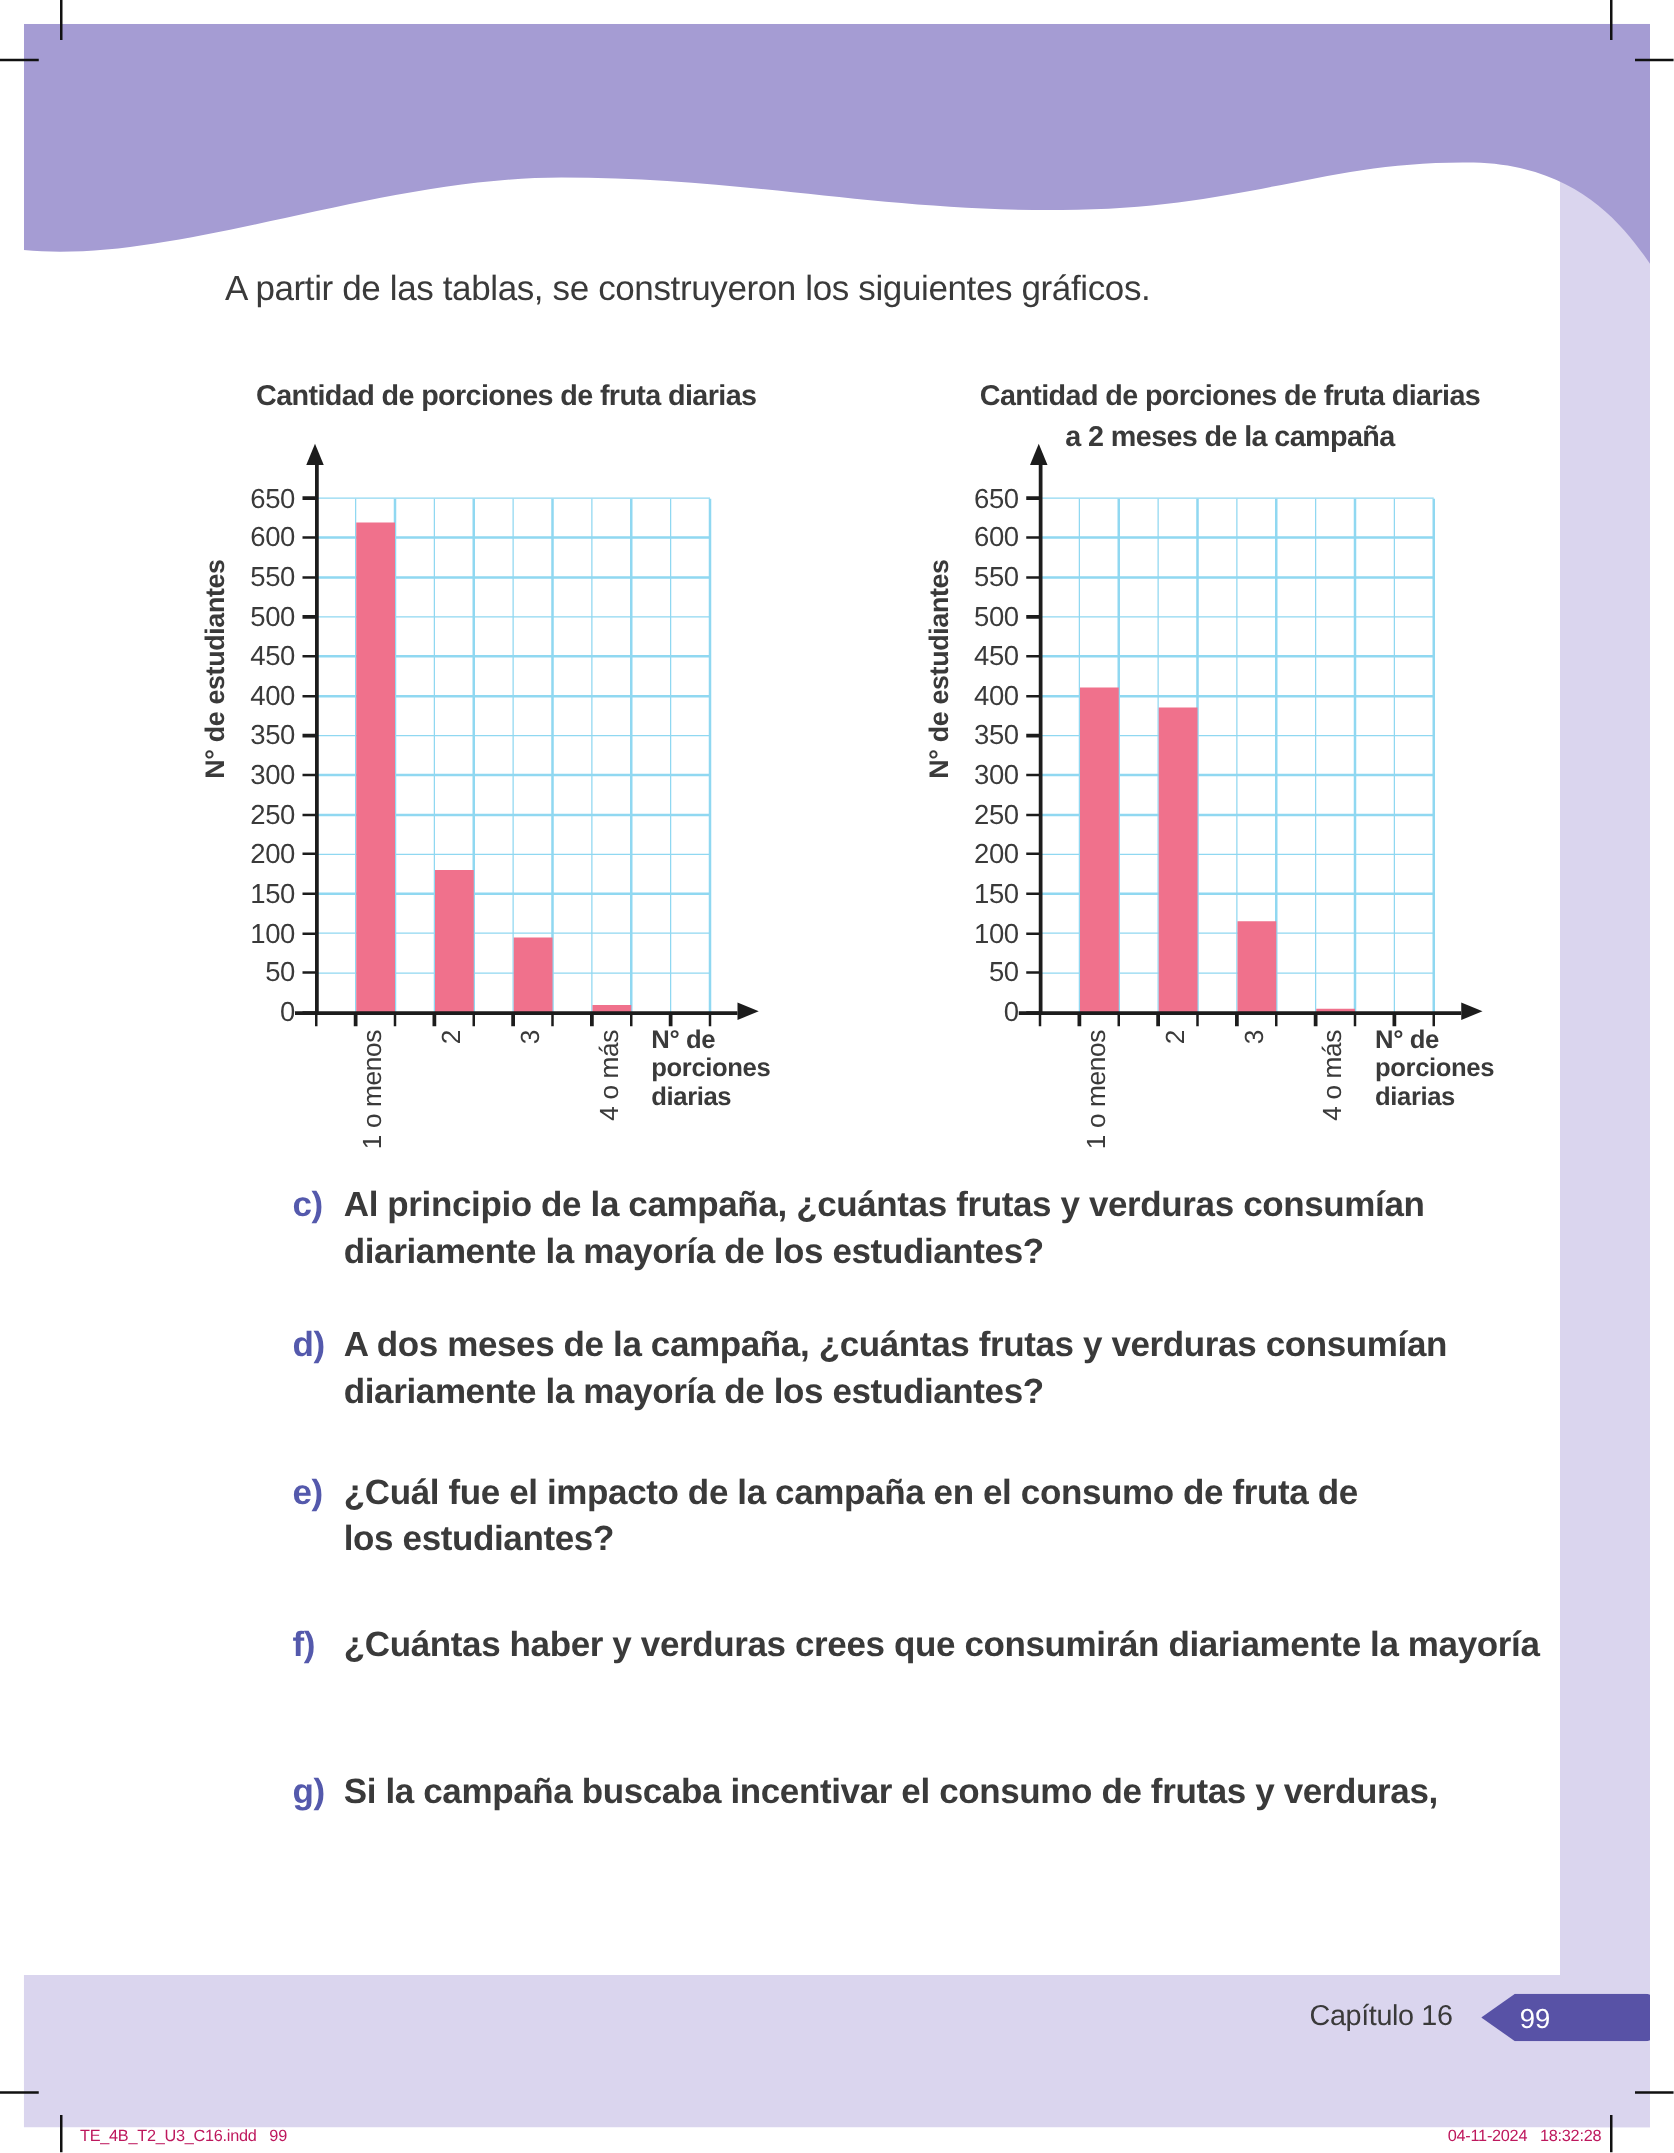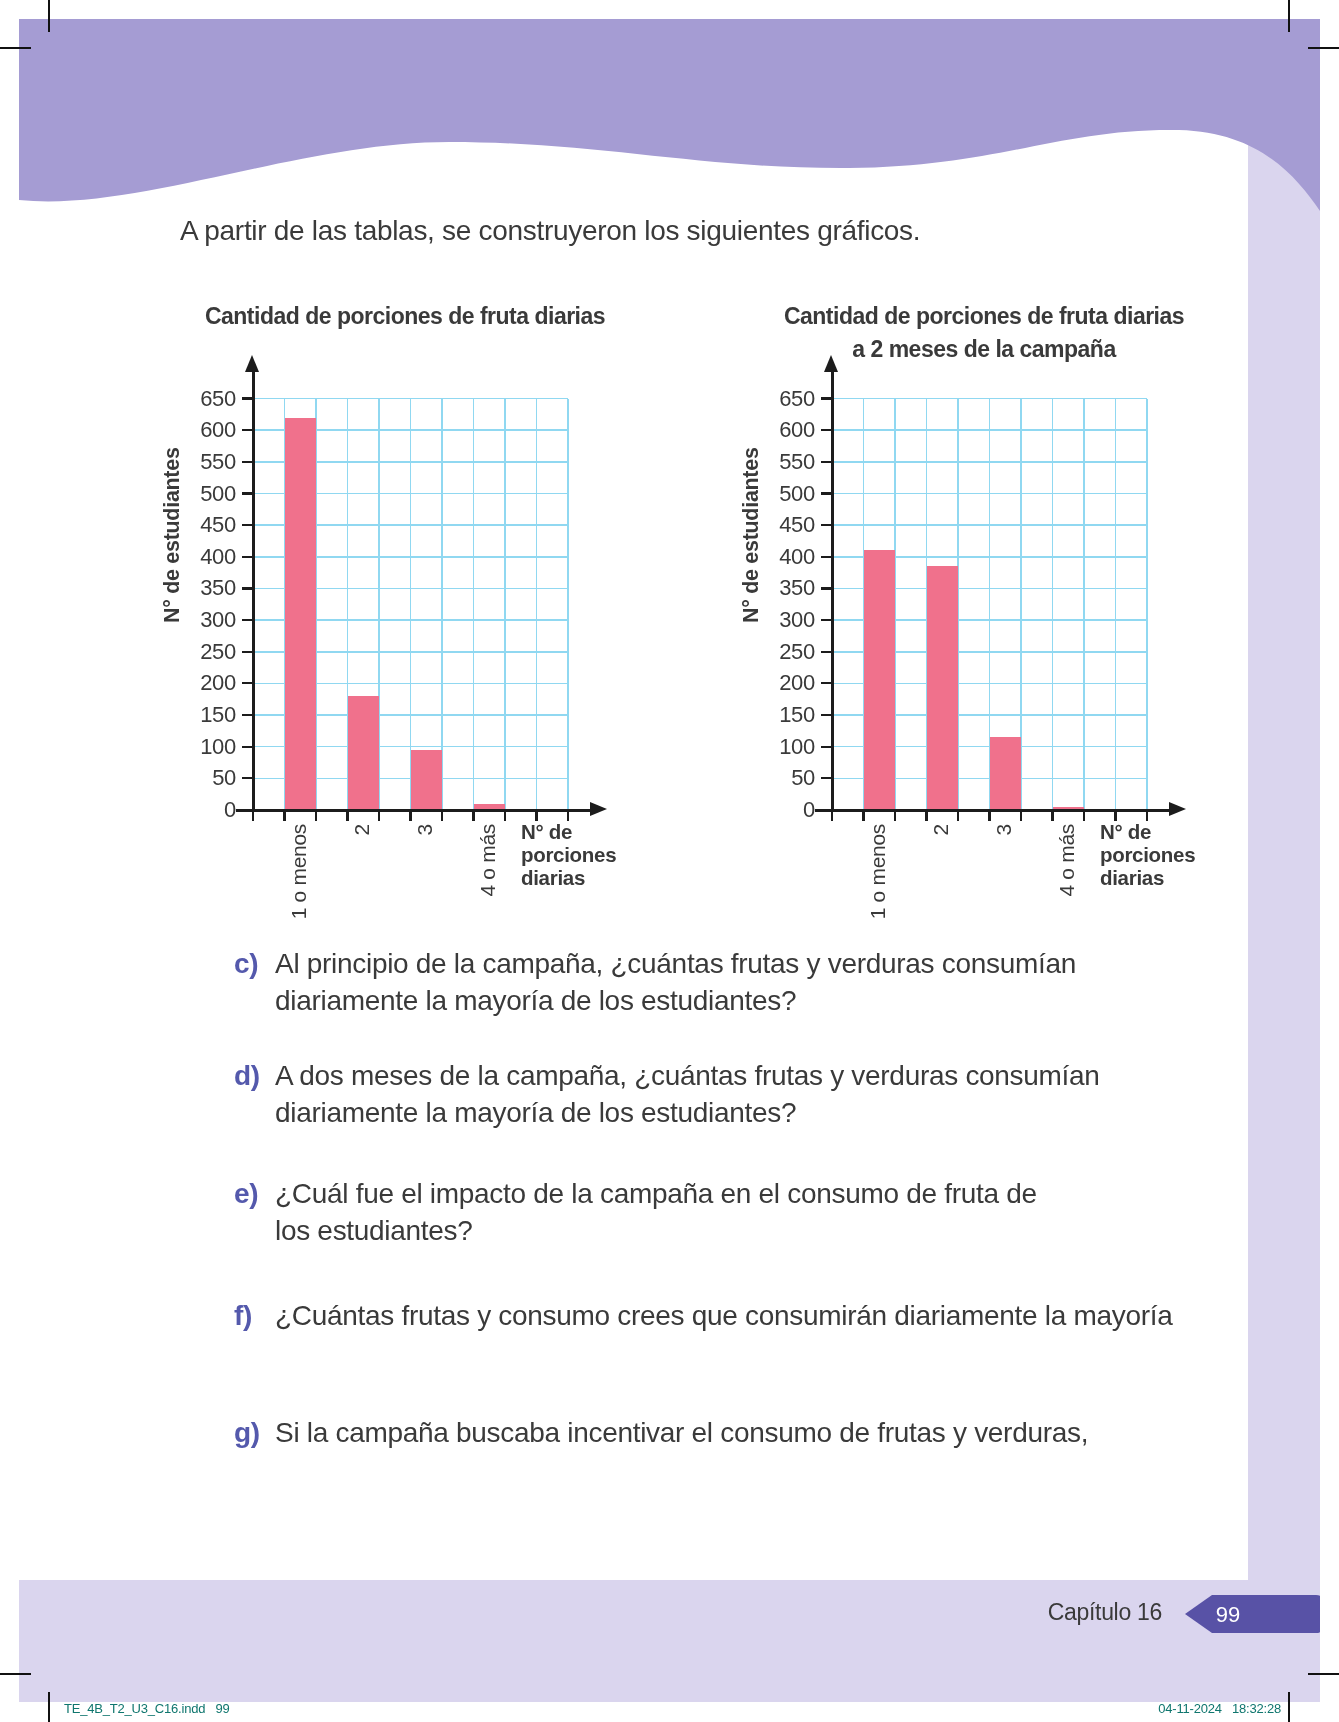--- a/index.html
+++ b/index.html
@@ -33,27 +33,27 @@
           font-weight:bold;font-size:21.5px;letter-spacing:-0.3px;}
   .xtitle{position:absolute;left:371px;top:520px;font-weight:bold;font-size:20.5px;
           line-height:23px;letter-spacing:-0.3px;}
   .arrow-up{position:absolute;width:0;height:0;border-left:7.5px solid transparent;
             border-right:7.5px solid transparent;border-bottom:17px solid #1c1c1c;}
   .arrow-right{position:absolute;width:0;height:0;border-top:7.5px solid transparent;
                border-bottom:7.5px solid transparent;border-left:17px solid #1c1c1c;}
   
   .q{position:absolute;left:215px;font-size:28px;line-height:37px;letter-spacing:-0.3px;}
   .q-letter{position:absolute;left:0;top:0;font-weight:bold;color:var(--accent);}
-  .q-text{margin-left:41px;white-space:nowrap;}
+  .q-text{margin-left:41px;white-space:nowrap;font-weight:bold;}
   
   .chapter{position:absolute;left:943px;top:1580px;width:200px;text-align:right;font-size:23px;letter-spacing:-0.3px;}
   .badge{position:absolute;left:1166px;top:1576px;}
   
   .cm{position:absolute;background:#111;}
-  .imprint{position:absolute;top:1701px;font-size:13px;letter-spacing:-0.2px;color:#0f766e;white-space:pre;}
+  .imprint{position:absolute;top:1701px;font-size:13px;letter-spacing:-0.2px;color:#be185d;white-space:pre;}
 </style>
 </head>
 <body>
 
 <div id="canvas">
   <div class="page">
     <div class="band-right"></div>
     <div class="band-bottom"></div>
     <div class="content-white"></div>
 
@@ -253,21 +253,21 @@
     <div class="q" style="top:1156px">
       <span class="q-letter">e)</span>
       <div class="q-text">
         <div>¿Cuál fue el impacto de la campaña en el consumo de fruta de</div>
         <div>los estudiantes?</div>
       </div>
     </div>
     <div class="q" style="top:1278px">
       <span class="q-letter">f)</span>
       <div class="q-text">
-        <div>¿Cuántas frutas y consumo crees que consumirán diariamente la mayoría</div>
+        <div>¿Cuántas haber y verduras crees que consumirán diariamente la mayoría</div>
       </div>
     </div>
     <div class="q" style="top:1395px">
       <span class="q-letter">g)</span>
       <div class="q-text">
         <div>Si la campaña buscaba incentivar el consumo de frutas y verduras,</div>
       </div>
     </div>
 
     <div class="chapter">Capítulo 16</div>

